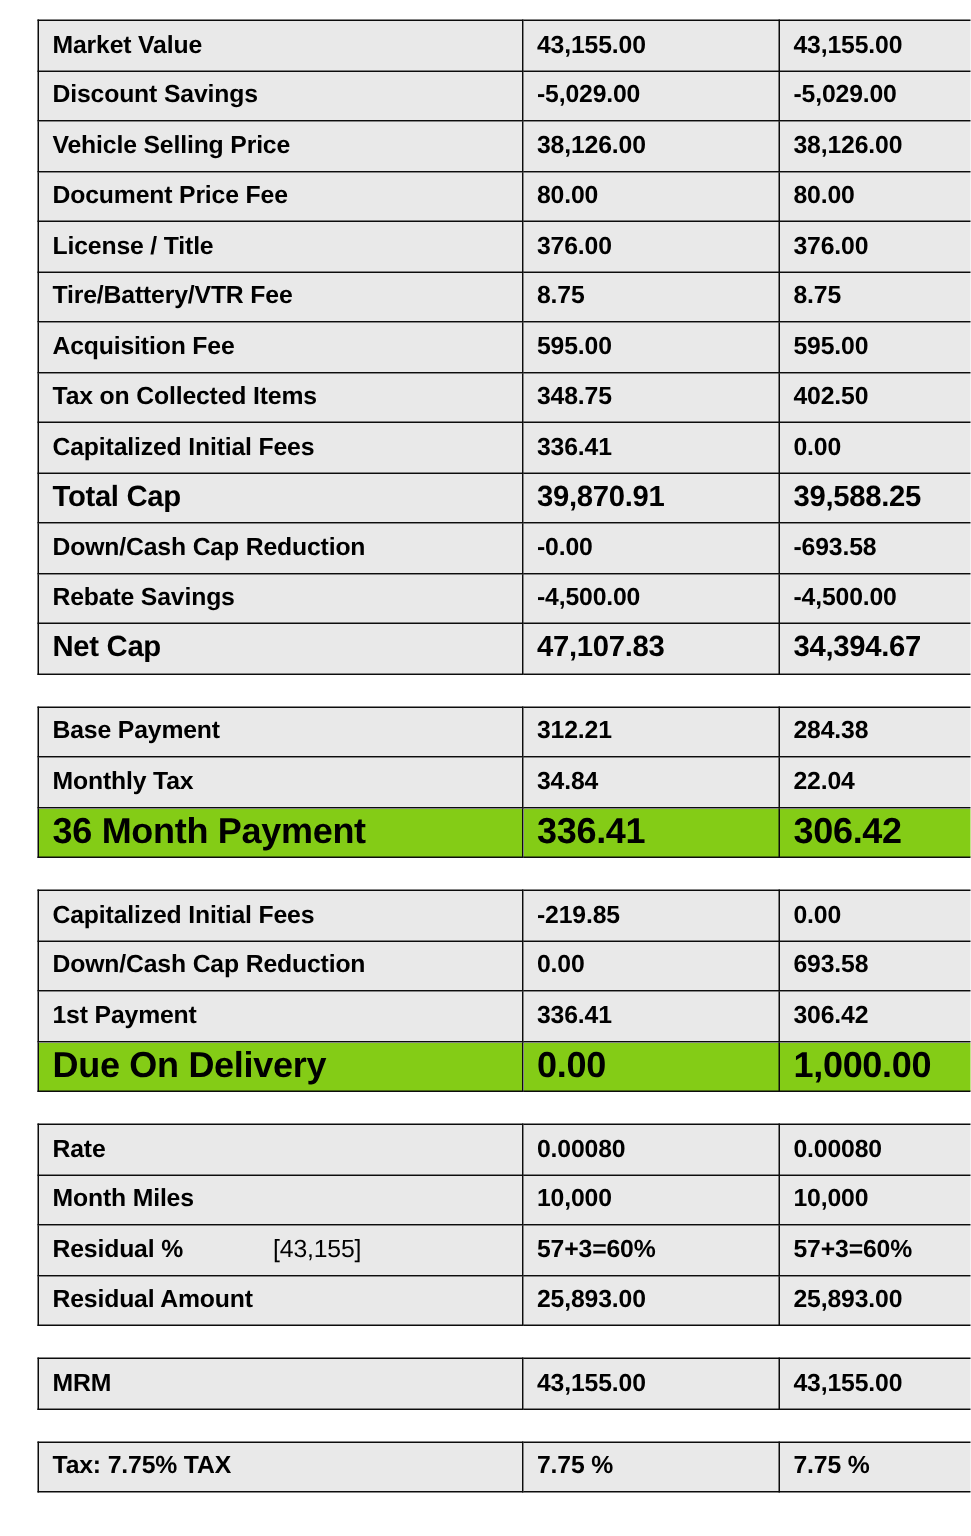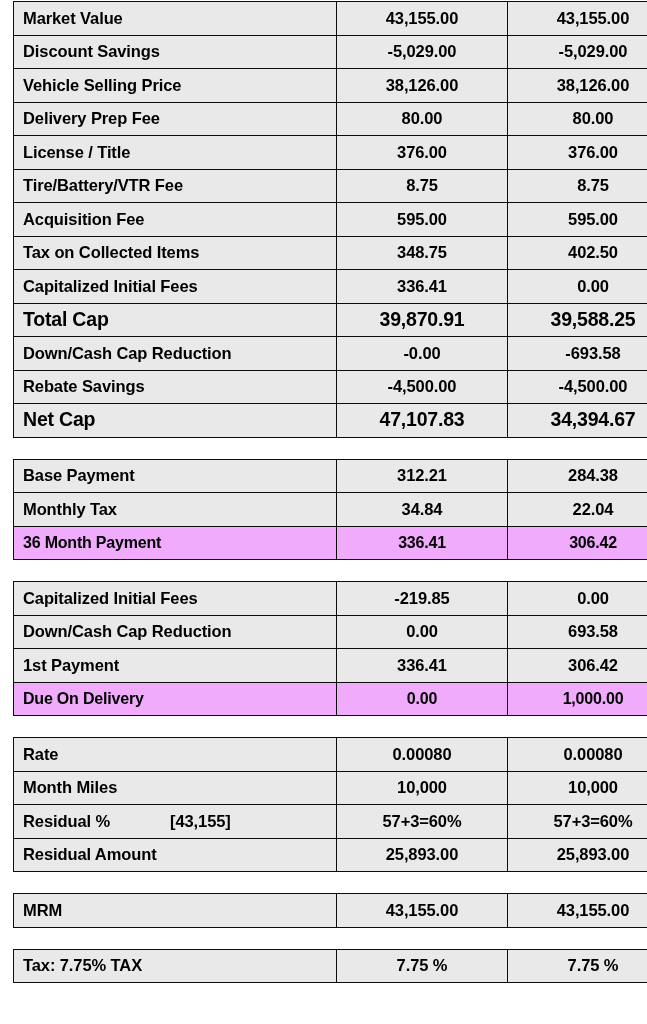--- a/index.html
+++ b/index.html
@@ -13,21 +13,21 @@
     height: 1024px;
     font-family: "Liberation Sans", sans-serif;
     color: #000000;
     overflow: hidden;
   }
   .sheet {
     position: relative;
     width: 549px;
     height: 1024px;
     box-sizing: border-box;
-    padding: 1px;
+    padding: 13px;
   }
   .block {
     margin: 0 0 0 0;
     border-collapse: collapse;
     border-spacing: 0;
     width: 609px;
     margin-left: 12px;
     table-layout: fixed;
     background: #ffffff;
   }
@@ -46,39 +46,39 @@
     line-height: 1.02;
     letter-spacing: -0.1px;
     white-space: nowrap;
     overflow: hidden;
   }
   .block td.lbl {
     text-align: left;
     width: 304px;
   }
   .block td.num {
-    text-align: center;
+    text-align: left;
     width: 152px;
   }
   
   tr.emph td {
     font-size: 19.5px;
     letter-spacing: -0.2px;
   }
   tr.emph-white td {
-    background: #f0abfc;
-    font-size: 16px;
+    background: #84cc16;
+    font-size: 24px;
     letter-spacing: -0.2px;
   }
   .lbl .spacer {
     display: inline-block;
     width: 60px;
   }
   .lbl .bracket {
-    font-weight: bold;
+    font-weight: normal;
   }
 </style>
 </head>
 <body>
 
 <div class="sheet" id="sheet">
     <table class="block">
       <tbody>
         <tr>
           <td class="lbl">Market Value</td>
@@ -89,21 +89,21 @@
           <td class="lbl">Discount Savings</td>
           <td class="num">-5,029.00</td>
           <td class="num">-5,029.00</td>
         </tr>
         <tr>
           <td class="lbl">Vehicle Selling Price</td>
           <td class="num">38,126.00</td>
           <td class="num">38,126.00</td>
         </tr>
         <tr>
-          <td class="lbl">Delivery Prep Fee</td>
+          <td class="lbl">Document Price Fee</td>
           <td class="num">80.00</td>
           <td class="num">80.00</td>
         </tr>
         <tr>
           <td class="lbl">License / Title</td>
           <td class="num">376.00</td>
           <td class="num">376.00</td>
         </tr>
         <tr>
           <td class="lbl">Tire/Battery/VTR Fee</td>

